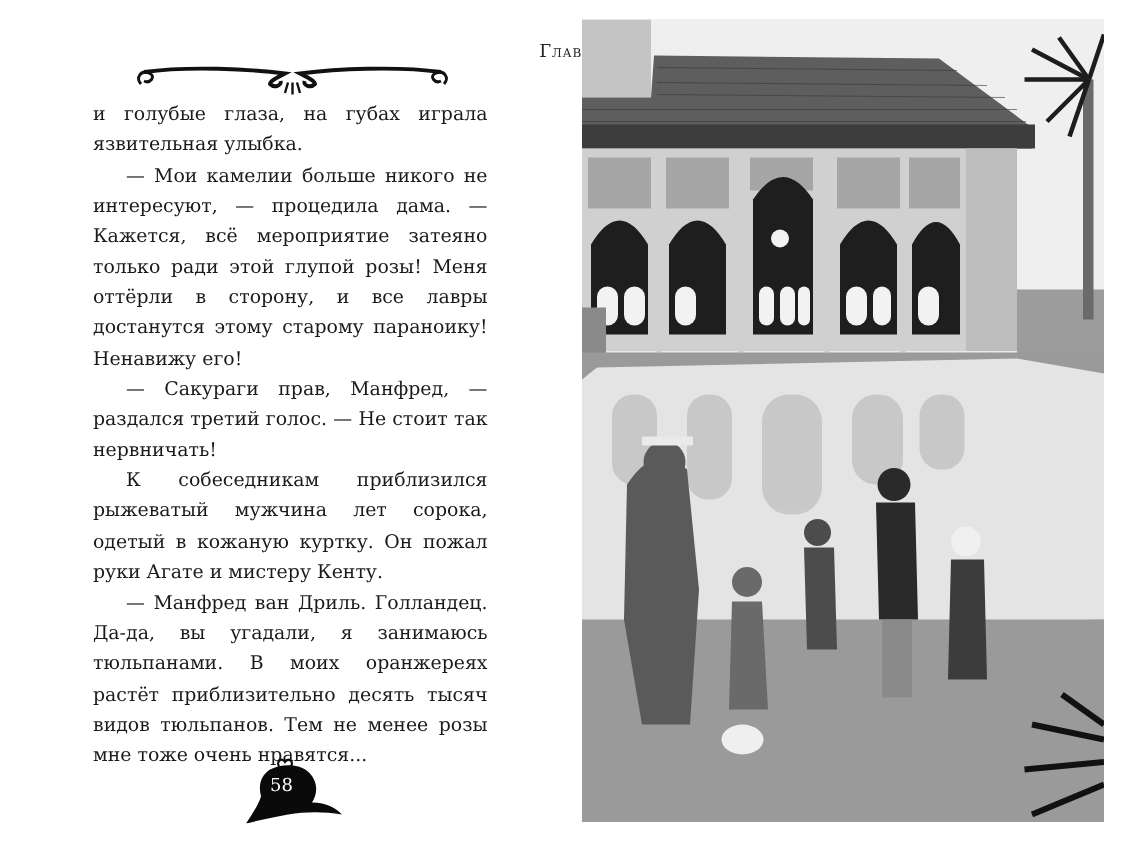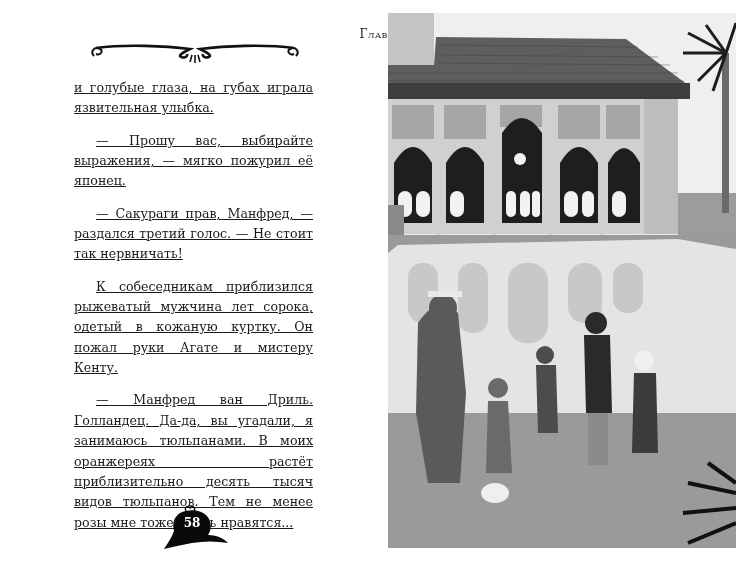--- a/index.html
+++ b/index.html
@@ -2,42 +2,42 @@
 <html><head>
 <meta charset="utf-8">
 <style>
   html, body { margin:0; padding:0; }
   body { width:750px; height:563px; background:#ffffff; position:relative; overflow:hidden; font-family:"DejaVu Serif", serif; color:#1a1a1a; }
   .page-left { position:absolute; left:0; top:0; width:375px; height:563px; }
   .page-right { position:absolute; left:375px; top:0; width:375px; height:563px; }
   .chapter-title { position:absolute; left:0; width:375px; top:27px; text-align:right; font-size:12px; letter-spacing:0.5px; color:#222; font-variant:small-caps;padding-left:32px; }
   .ornament { position:absolute; left:86px; top:40px; width:218px; height:24px; }
   .text-block { position:absolute; left:62px; top:66px; width:263px; font-size:12.6px; line-height:20.35px; text-align:justify; }
-  .para { margin:12px; text-indent:0;text-decoration:underline; }
+  .para { margin:0; text-indent:0; }
   .para.indent { text-indent:22px; }
   .folio { position:absolute; left:158px; top:505px; width:70px; height:44px; }
-  .folio-num { position:absolute; left:180px; top:516px; width:24px; text-align:center; color:#fff; font-size:12px;font-weight:bold; }
+  .folio-num { position:absolute; left:180px; top:516px; width:24px; color:#fff; font-size:12px; }
   .illustration { position:absolute; left:388px; top:13px; width:348px; height:535px; overflow:hidden; background:#e6e6e6; }
 </style>
 </head>
 <body>
 
 <div class="page-left">
   <div class="chapter-title">Глава 4</div>
   <svg class="ornament" viewBox="0 0 218 24">
     <path d="M8 16 C4 12 8 6 14 9 C18 11 14 16 10 14" fill="none" stroke="#111" stroke-width="2"></path>
     <path d="M10 8 C40 4 80 6 104 9 C98 12 94 14 94 16 C97 19 102 17 101 14" fill="none" stroke="#111" stroke-width="2.6"></path>
     <path d="M210 16 C214 12 210 6 204 9 C200 11 204 16 208 14" fill="none" stroke="#111" stroke-width="2"></path>
     <path d="M208 8 C178 4 138 6 114 9 C120 12 124 14 124 16 C121 19 116 17 117 14" fill="none" stroke="#111" stroke-width="2.6"></path>
     <path d="M106 15 L104 22 M109 15 L109 23 M112 15 L114 22" stroke="#111" stroke-width="1.6"></path>
   </svg>
 
   <div class="text-block">
     <p class="para">и голубые глаза, на губах играла язвительная улыбка.</p>
-    <p class="para indent">— Прошу вас, выбирайте выражения, — мягко пожурил её японец.</p>
+    <p class="para indent">— Мои камелии больше никого не интересуют, — процедила дама. — Кажется, всё мероприятие затеяно только ради этой глупой розы! Меня оттёрли в сторону, и все лавры достанутся этому старому параноику! Ненавижу его!</p>
     <p class="para indent">— Сакураги прав, Манфред, — раздался третий голос. — Не стоит так нервничать!</p>
     <p class="para indent">К собеседникам приблизился рыжеватый мужчина лет сорока, одетый в кожаную куртку. Он пожал руки Агате и мистеру Кенту.</p>
     <p class="para indent">— Манфред ван Дриль. Голландец. Да-да, вы угадали, я занимаюсь тюльпанами. В моих оранжереях растёт приблизительно десять тысяч видов тюльпанов. Тем не менее розы мне тоже очень нравятся...</p>
   </div>
 
   <svg class="folio" viewBox="0 0 70 44">
     <path d="M22 8 C30 4 42 4 48 10 C54 16 54 24 50 30 C60 30 66 34 70 38 C58 36 46 36 34 38 C24 40 14 42 6 44 C10 38 14 32 16 26 C14 18 16 12 22 8 Z" fill="#0a0a0a"></path>
     <path d="M28 6 C26 2 30 0 32 3 C34 0 38 2 36 6" fill="none" stroke="#0a0a0a" stroke-width="1.4"></path>
   </svg>
   <div class="folio-num">58</div>

